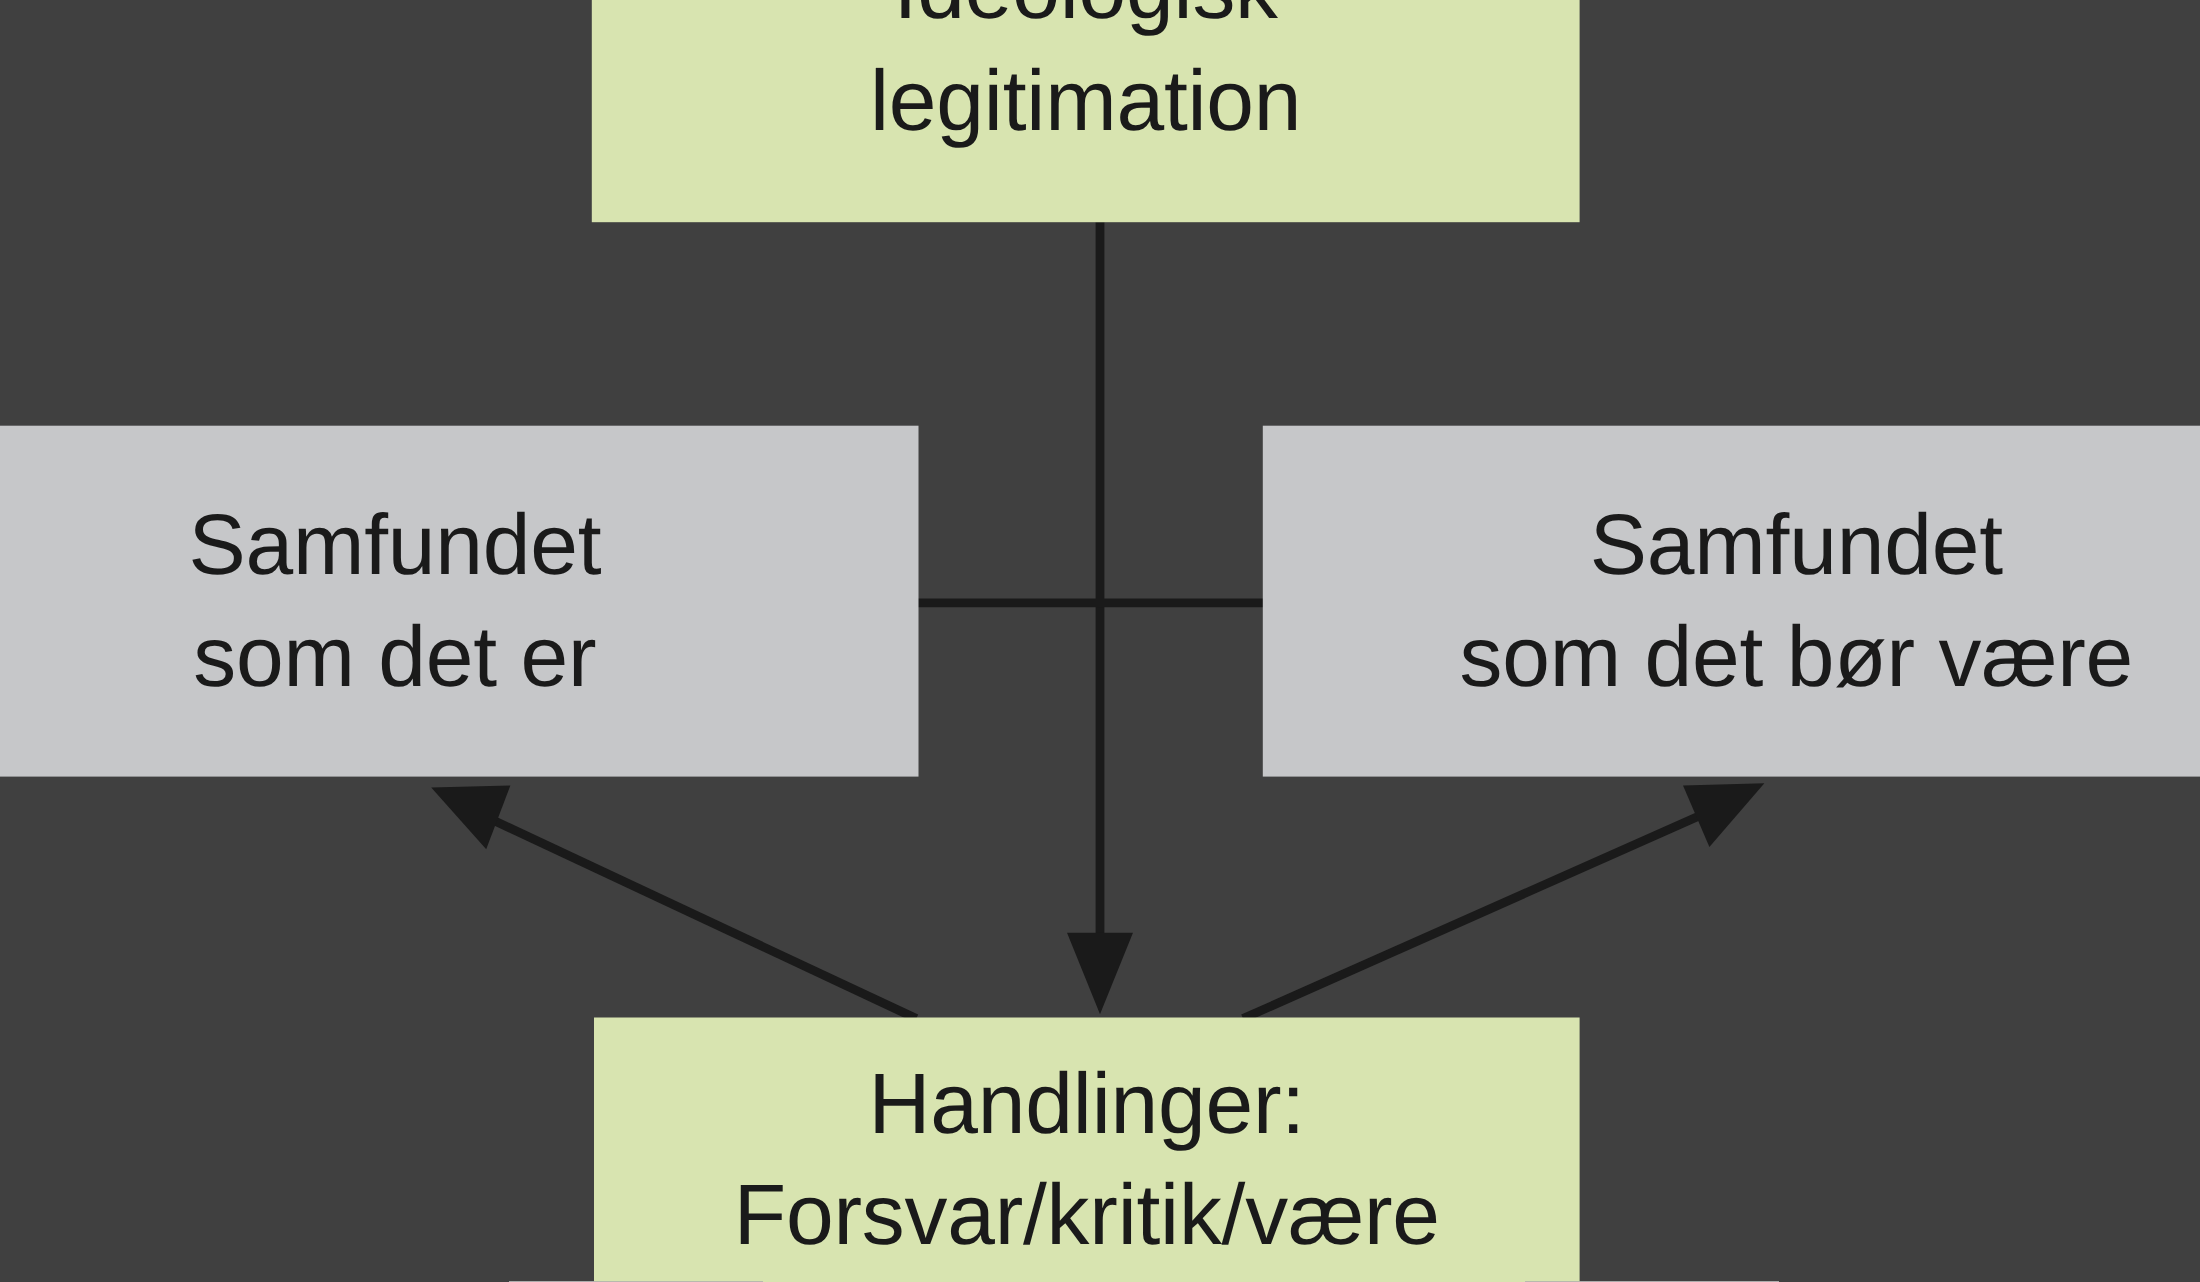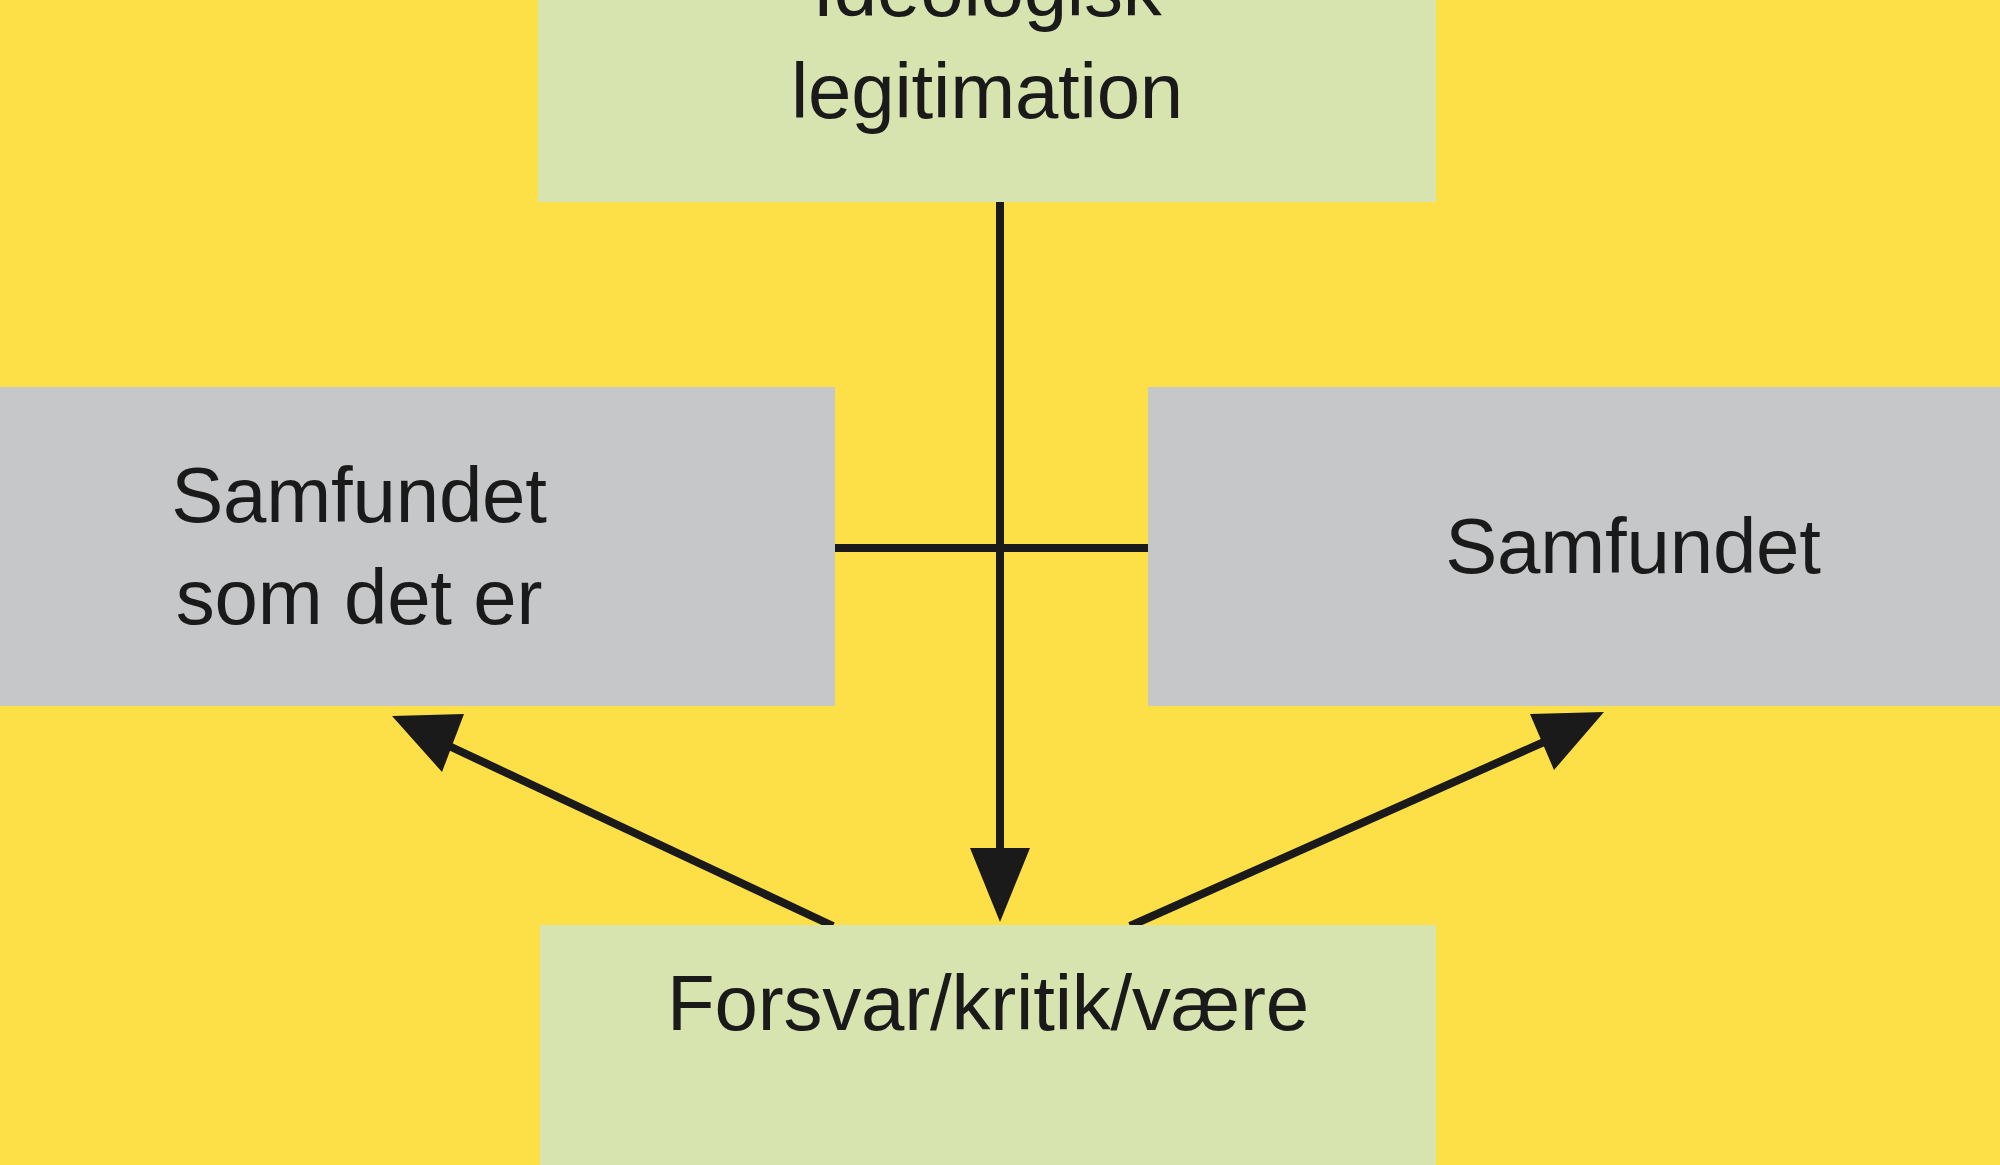--- a/index.html
+++ b/index.html
@@ -7,21 +7,21 @@
     padding: 0;
     background: #ffffff;
   }
   body {
     font-family: "Liberation Sans", sans-serif;
   }
   #stage {
     position: relative;
     width: 2000px;
     height: 1165px;
-    background: #fde047;
+    background: #404040;
     overflow: hidden;
   }
   #edges {
     position: absolute;
     left: 0;
     top: 0;
     width: 2000px;
     height: 1165px;
     pointer-events: none;
   }
@@ -118,19 +118,21 @@
     <span class="line">legitimation</span>
   </div>
 
   <div class="node" id="node-samfundet-som-det-er">
     <span class="line">Samfundet</span>
     <span class="line">som det er</span>
   </div>
 
   <div class="node" id="node-samfundet-som-det-bor-vaere">
     <span class="line">Samfundet</span>
+    <span class="line">som det bør være</span>
   </div>
 
   <div class="node" id="node-handlinger">
+    <span class="line">Handlinger:</span>
     <span class="line">Forsvar/kritik/være</span>
   </div>
 
 </div>
 
 </body></html>

